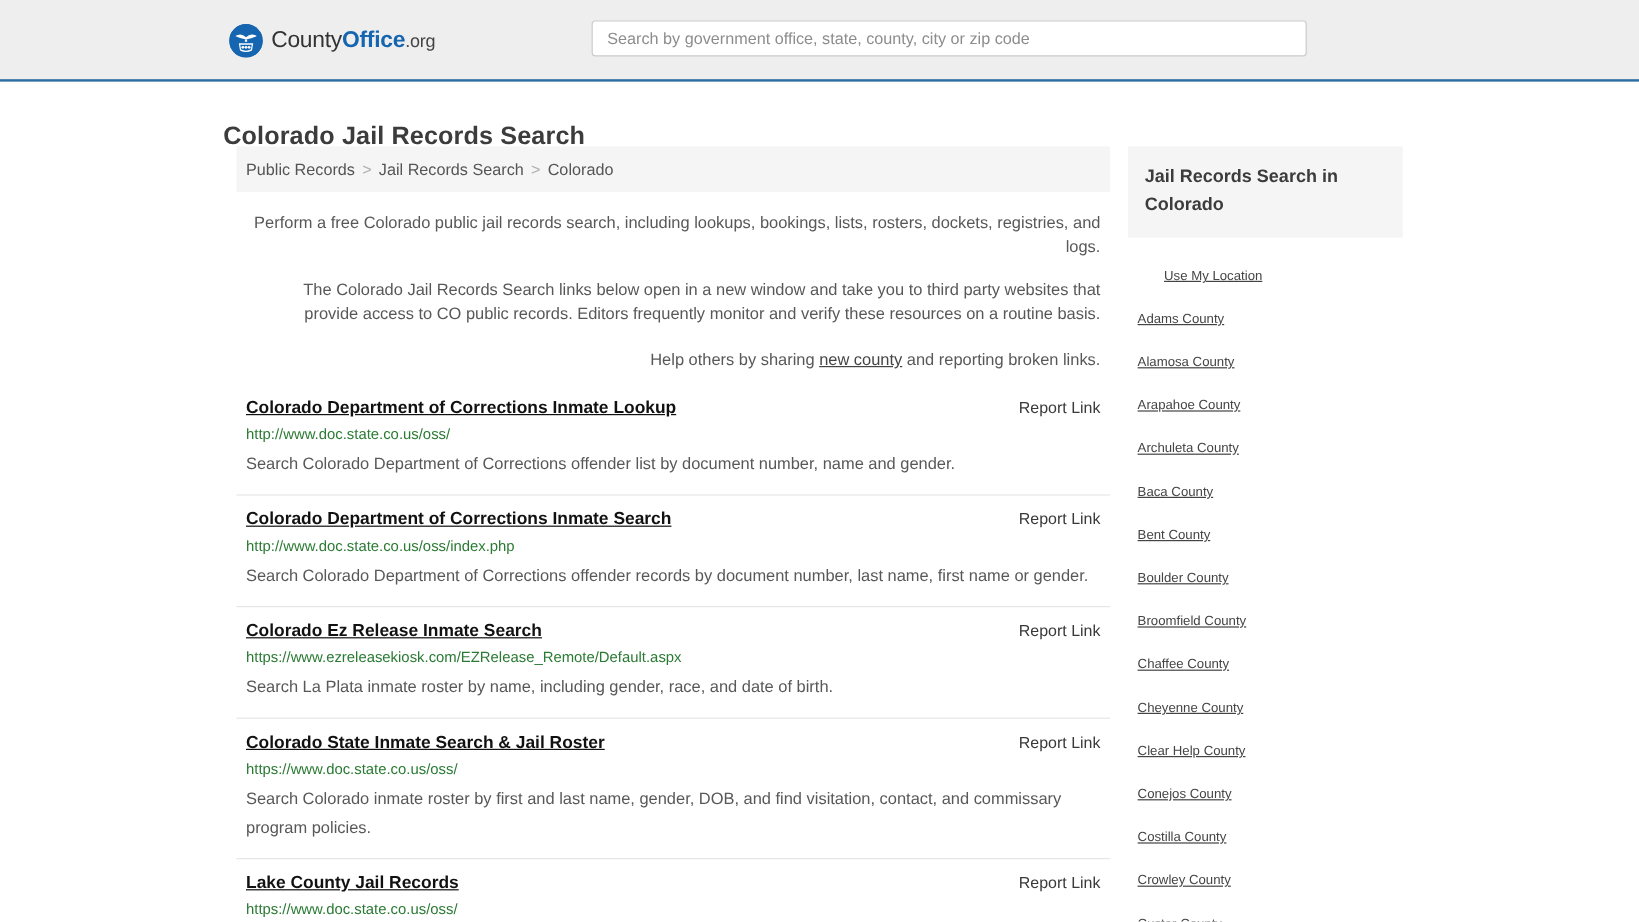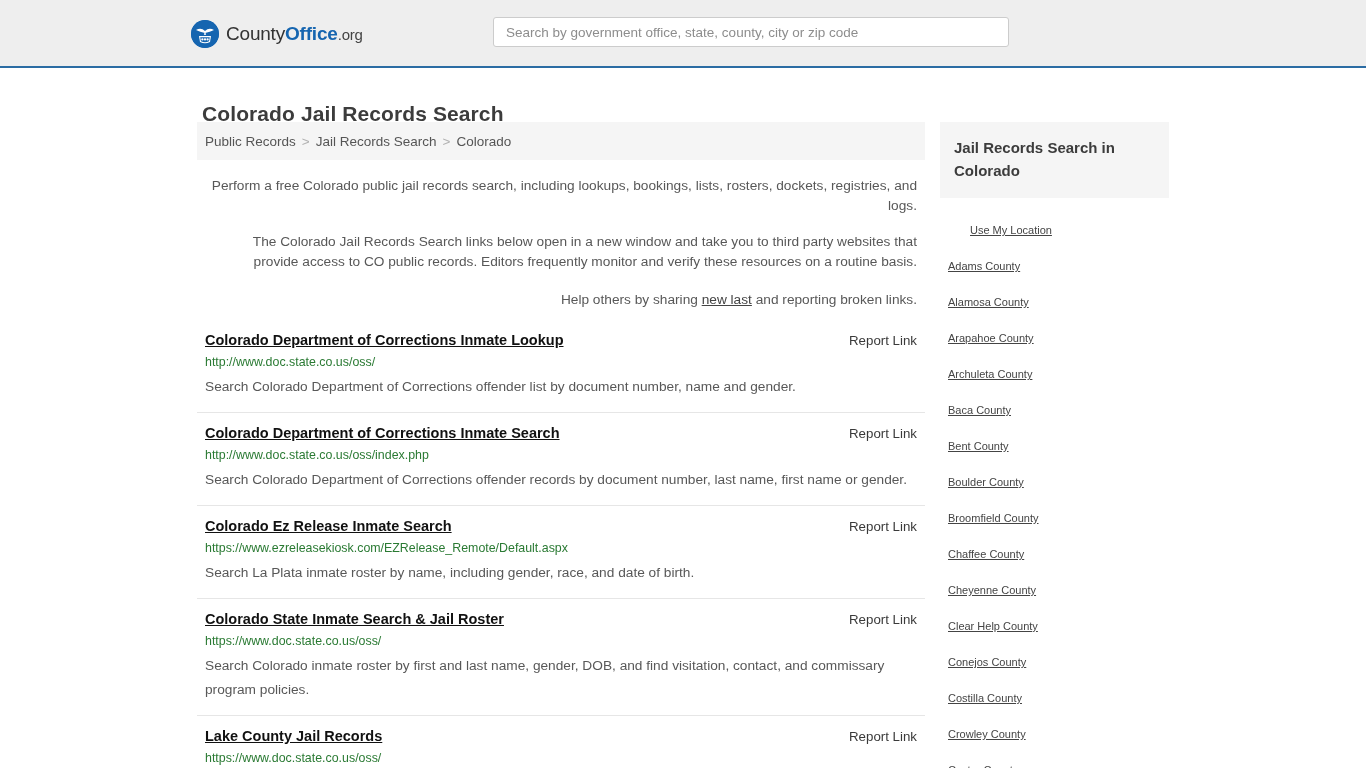--- a/index.html
+++ b/index.html
@@ -44,21 +44,21 @@
     white-space: nowrap;
   }
   .logo-text .bold-blue { color: #1565b0; font-weight: bold; }
   .logo-text .county { color: #333; }
   .logo-text .dotorg { color: #444; font-size: 15px; }
 
   .search-box {
     position: absolute;
     left: 493px;
     top: 17px;
-    width: 516px;
+    width: 596px;
     height: 30px;
     background: #ffffff;
     border: 1px solid #cccccc;
     border-radius: 3px;
     display: flex;
     padding: 0 10px;
   }
   .search-box input {
     border: 0; outline: 0;
     width: 100%;
@@ -69,21 +69,21 @@
   }
   .search-box input::placeholder { color: #8d8d8d; }
 
   
   .page {
     position: relative;
     width: 1366px;
   }
   .page-title {
     position: absolute;
-    left: 202px;
+    left: 186px;
     top: 20px;
     font-size: 21px;
     font-weight: bold;
     color: #3c3c3c;
     letter-spacing: 0.1px;
   }
 
   .content-col {
     position: absolute;
     left: 197px;
@@ -239,21 +239,21 @@
       <a href="#">Public Records</a>
       <span class="sep">&gt;</span>
       <a href="#">Jail Records Search</a>
       <span class="sep">&gt;</span>
       <span class="current">Colorado</span>
     </div>
 
     <div class="intro">
       <p>Perform a free Colorado public jail records search, including lookups, bookings, lists, rosters, dockets, registries, and logs.</p>
       <p>The Colorado Jail Records Search links below open in a new window and take you to third party websites that provide access to CO public records. Editors frequently monitor and verify these resources on a routine basis.</p>
-      <p class="tight"><span>Help others by sharing </span><a href="#">new last</a><span> and reporting broken links.</span></p>
+      <p class="tight"><span>Help others by sharing </span><a href="#">new county</a><span> and reporting broken links.</span></p>
     </div>
 
     <div class="results">
 
       <div class="result">
         <div class="result-head">
           <a class="result-title" href="#">Colorado Department of Corrections Inmate Lookup</a>
           <span class="report-link">Report Link</span>
         </div>
         <div class="result-url">http://www.doc.state.co.us/oss/</div>

